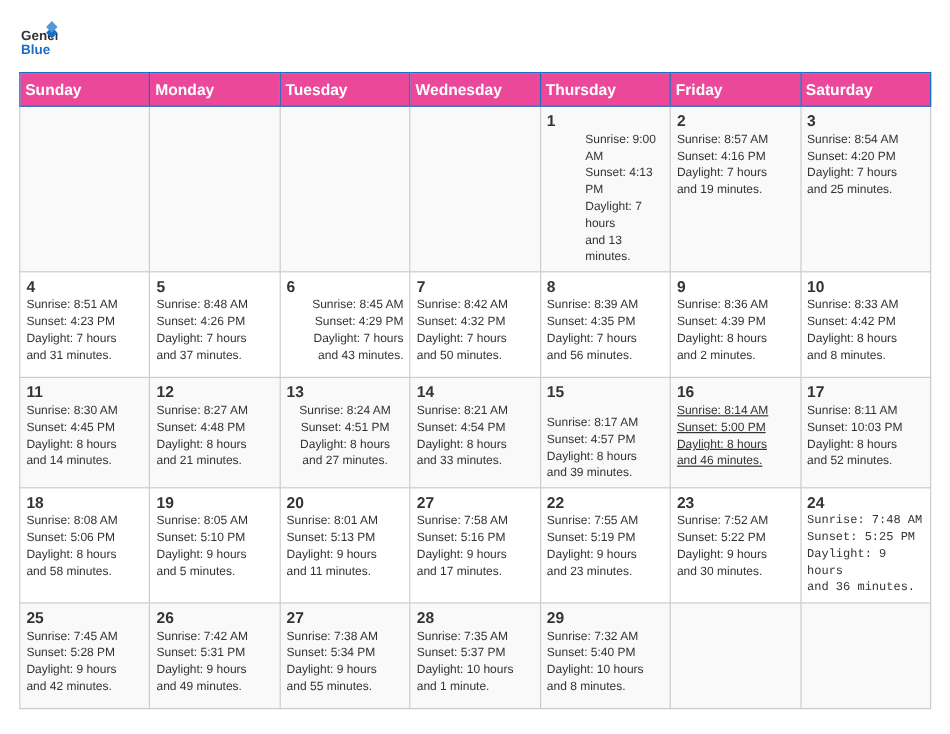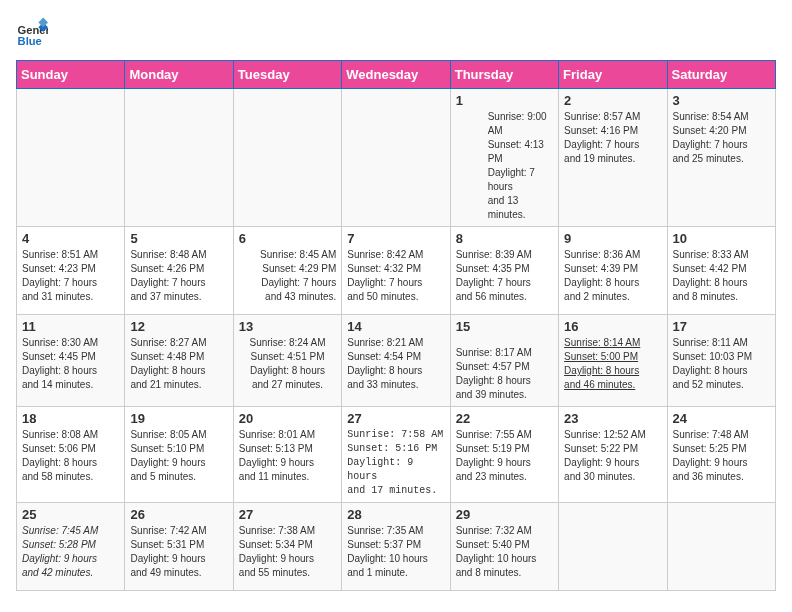--- a/index.html
+++ b/index.html
@@ -249,51 +249,51 @@
         </td>
         <td>
           <span class="day-num">20</span>
           <div class="day-info" style="white-space: pre-line;">Sunrise: 8:01 AM
 Sunset: 5:13 PM
 Daylight: 9 hours
 and 11 minutes.</div>
         </td>
         <td>
           <span class="day-num">27</span>
-          <div class="day-info" style="white-space: pre-line; font-family: Liberation Mono, monospace;">Sunrise: 7:58 AM
+          <div class="day-info" style="white-space: pre-line;">Sunrise: 7:58 AM
 Sunset: 5:16 PM
 Daylight: 9 hours
 and 17 minutes.</div>
         </td>
         <td>
           <span class="day-num">22</span>
           <div class="day-info" style="white-space: pre-line;">Sunrise: 7:55 AM
 Sunset: 5:19 PM
 Daylight: 9 hours
 and 23 minutes.</div>
         </td>
         <td>
           <span class="day-num">23</span>
-          <div class="day-info" style="white-space: pre-line;">Sunrise: 12:52 AM
+          <div class="day-info" style="white-space: pre-line;">Sunrise: 7:52 AM
 Sunset: 5:22 PM
 Daylight: 9 hours
 and 30 minutes.</div>
         </td>
         <td>
           <span class="day-num">24</span>
-          <div class="day-info" style="white-space: pre-line;">Sunrise: 7:48 AM
+          <div class="day-info" style="white-space: pre-line; font-family: Liberation Mono, monospace;">Sunrise: 7:48 AM
 Sunset: 5:25 PM
 Daylight: 9 hours
 and 36 minutes.</div>
         </td>
       </tr>
       <tr>
         <td>
           <span class="day-num">25</span>
-          <div class="day-info" style="white-space: pre-line; font-style: italic;">Sunrise: 7:45 AM
+          <div class="day-info" style="white-space: pre-line;">Sunrise: 7:45 AM
 Sunset: 5:28 PM
 Daylight: 9 hours
 and 42 minutes.</div>
         </td>
         <td>
           <span class="day-num">26</span>
           <div class="day-info" style="white-space: pre-line;">Sunrise: 7:42 AM
 Sunset: 5:31 PM
 Daylight: 9 hours
 and 49 minutes.</div>

